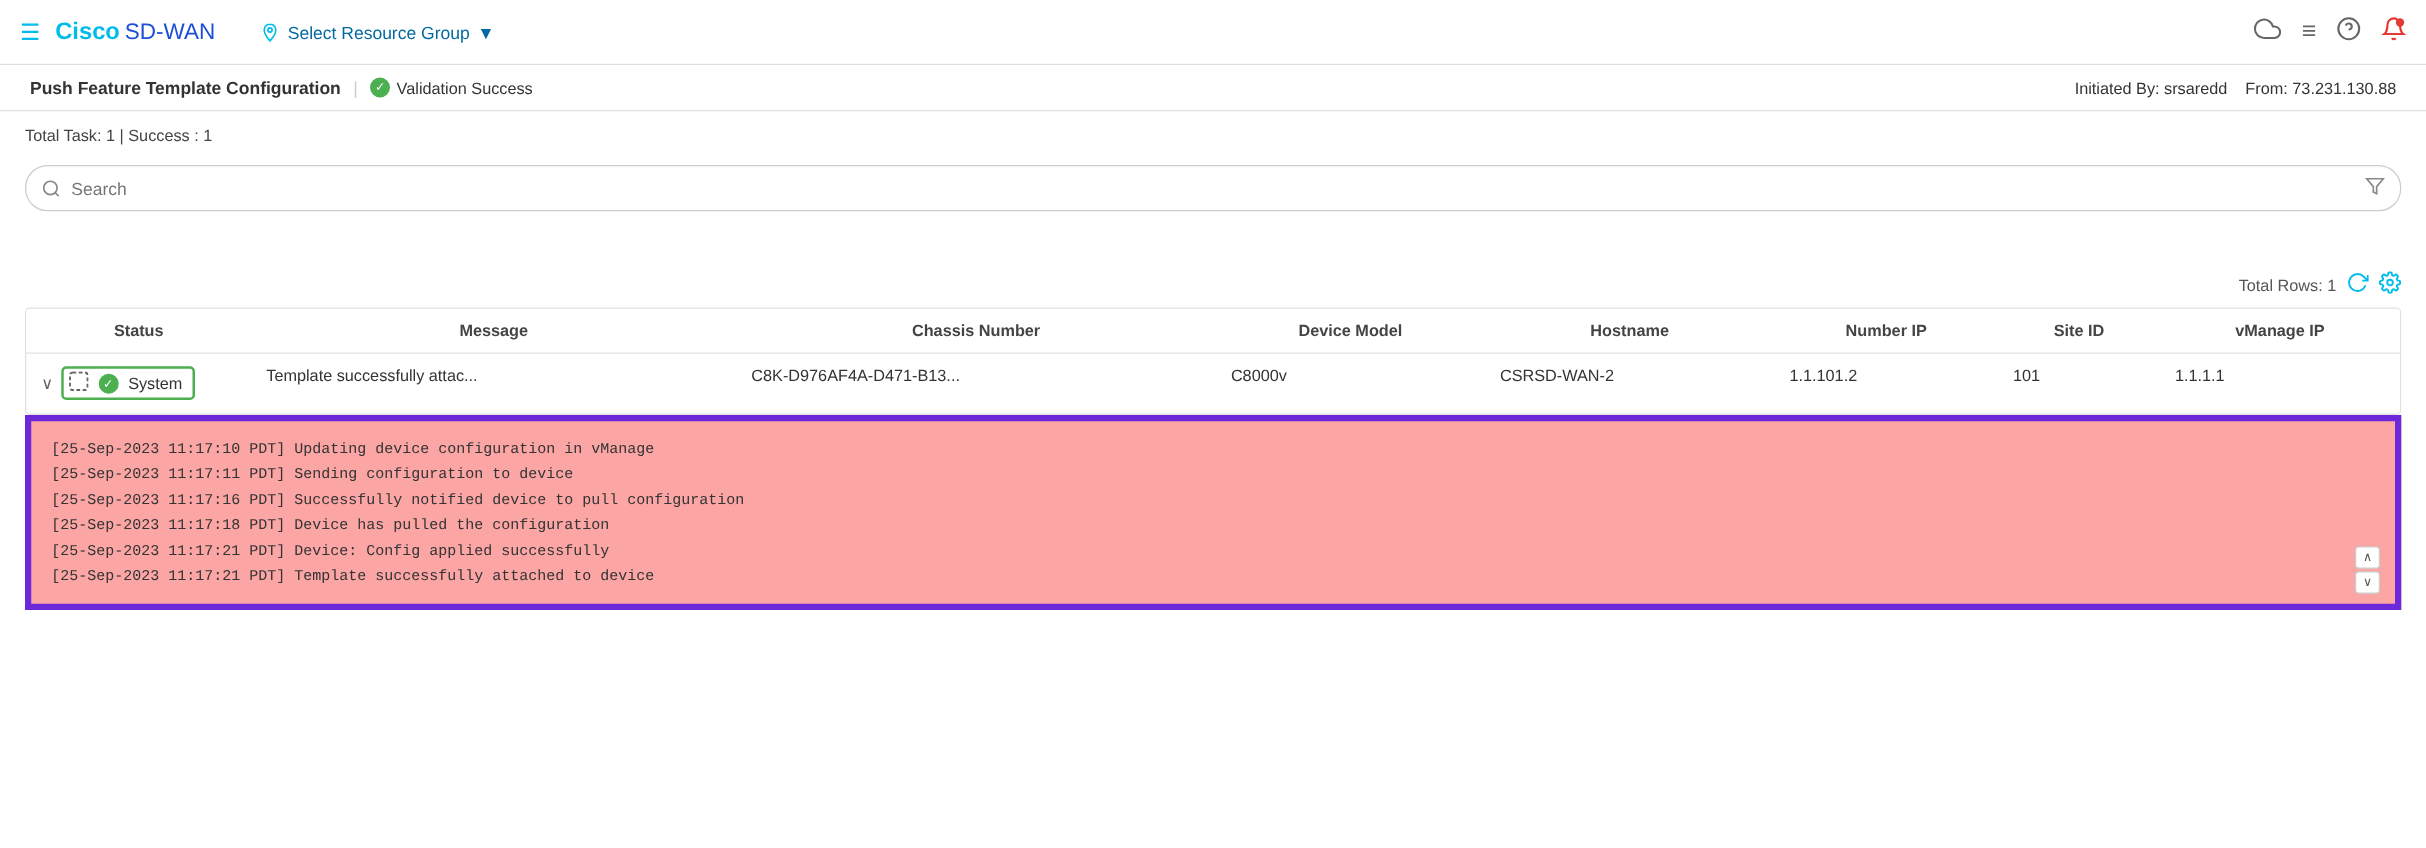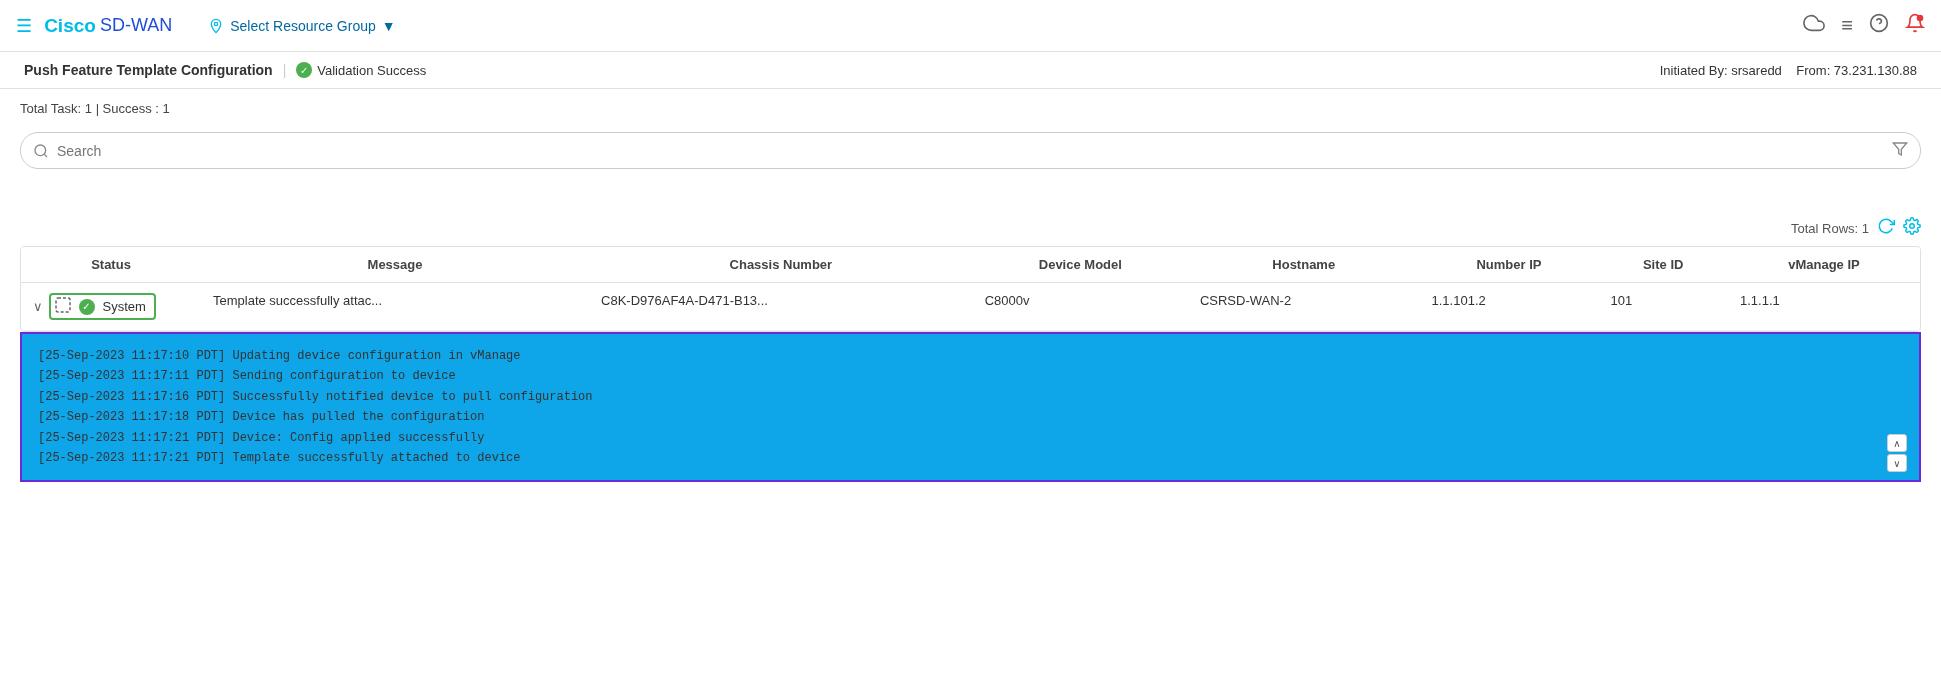--- a/index.html
+++ b/index.html
@@ -205,22 +205,22 @@
       border: 2px solid #4caf50;
       border-radius: 4px;
       padding: 2px 8px 2px 4px;
       display: inline-flex;
       align-items: center;
       gap: 8px;
     }
 
     
     .log-area {
-      background: #0ea5e9;
-      border: 2px solid #6d28d9;
+      background: #fca5a5;
+      border: 5px solid #6d28d9;
       padding: 12px 16px;
       font-family: 'Courier New', monospace;
       font-size: 12px;
       color: #333;
       line-height: 1.7;
       min-height: 120px;
       position: relative;
     }
     .log-scroll-buttons {
       position: absolute;

